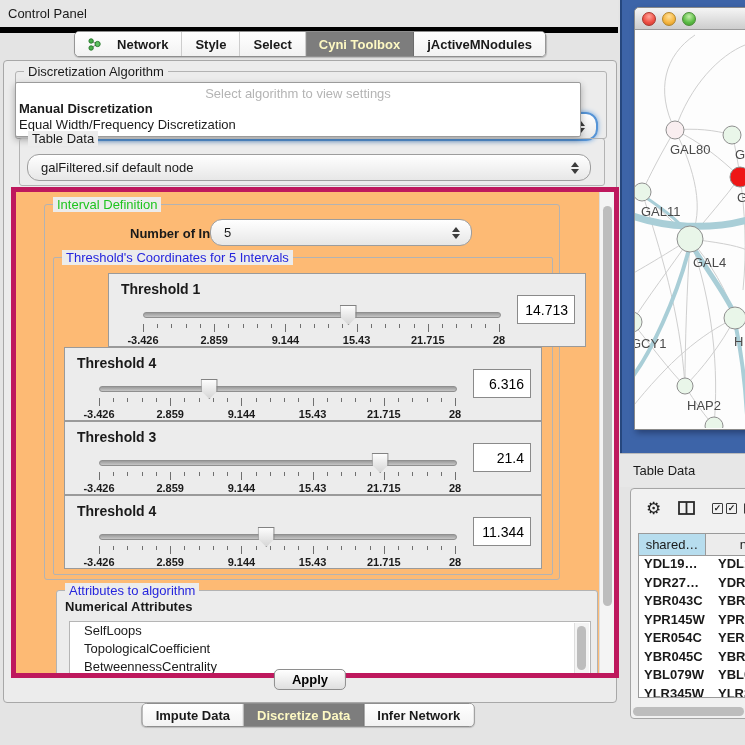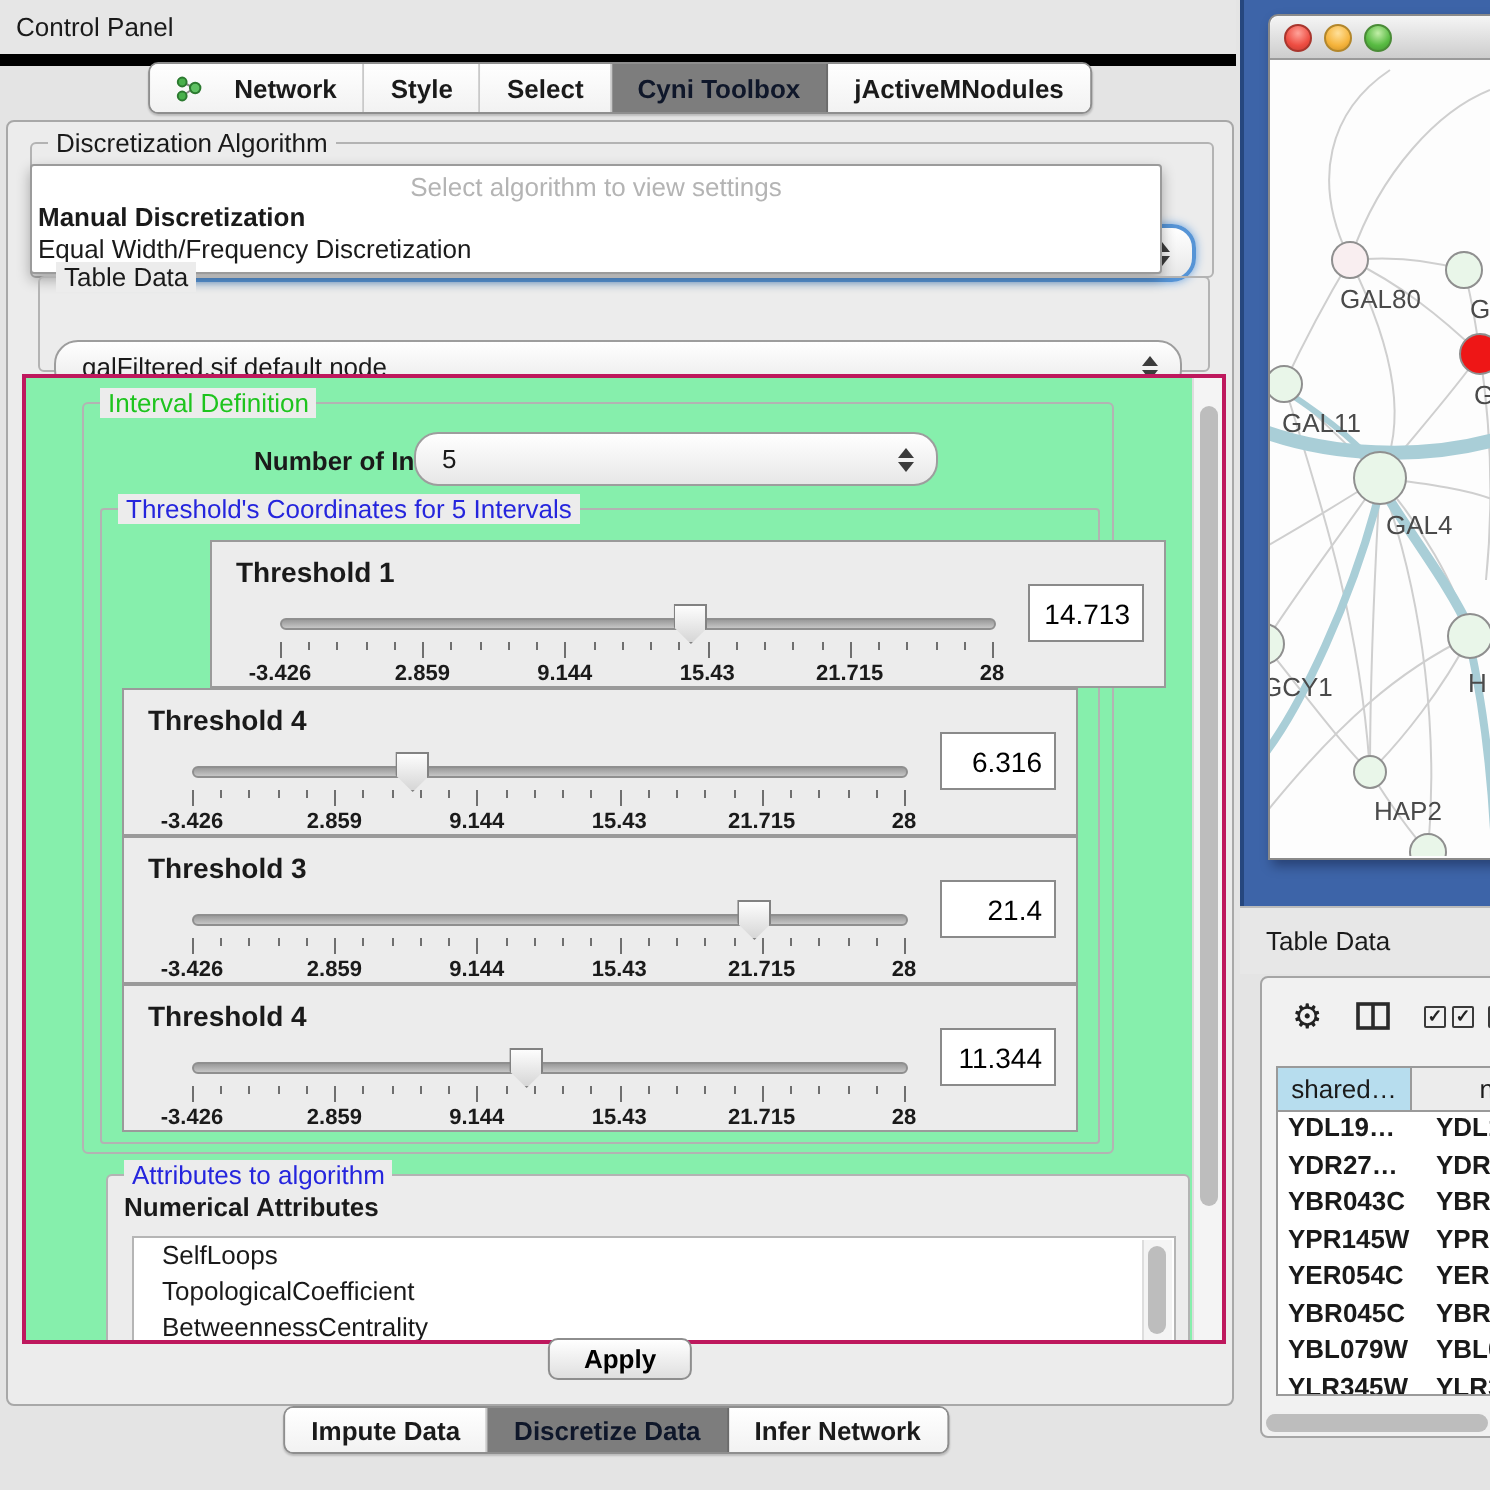--- a/index.html
+++ b/index.html
@@ -11,21 +11,21 @@
   .win-btn{position:absolute;top:5px;font-size:13px;font-weight:bold;color:#111;cursor:default;}
   #float-btn{left:700px;}
   #close-btn{left:719px;}
   .seg{position:absolute;display:flex;border:1px solid #8e8e8e;border-radius:5px;overflow:hidden;
        box-shadow:0 1px 1px rgba(0,0,0,.18);background:#fff;}
   #top-tabs{left:310px;top:31px;transform:translateX(-50%);height:24px;}
   #bottom-tabs{left:308px;top:703px;transform:translateX(-50%);height:22px;}
   .seg-item{display:flex;align-items:center;gap:16px;padding:0 13px;font-size:13px;font-weight:bold;
        background:linear-gradient(#ffffff,#f2f2f2);border-right:1px solid #c9c9c9;white-space:nowrap;}
   .seg-item:last-child{border-right:none;}
-  .seg-item.selected{background:#7d7d7d;color:#0f172a;border-right-color:#6b6b6b;}
+  .seg-item.selected{background:#7d7d7d;color:#fef9c3;border-right-color:#6b6b6b;}
   #big-panel{position:absolute;left:3px;top:60px;width:612px;height:641px;background:#ececec;
        border:1px solid #a8a8a8;border-radius:4px;}
   .tgroup{position:absolute;border:1px solid #b3b3b3;border-radius:3px;}
   .gtitle{position:absolute;top:-8px;left:8px;background:#ececec;padding:0 4px;font-size:13px;line-height:15px;}
   .gtitle.green{color:#1ec41e;}
   .gtitle.blue{color:#2525dd;}
   .combo{position:absolute;background:linear-gradient(#ffffff,#e7e7e7);border:1px solid #9d9d9d;
        border-radius:12px;font-size:13px;}
   .combo .cv{position:absolute;left:13px;top:5px;}
   .arrows{position:absolute;right:11px;top:50%;transform:translateY(-50%);width:8px;height:12px;}
@@ -33,23 +33,23 @@
   .arrows .up{top:0;border-bottom:5px solid #3c3c3c;}
   .arrows .dn{bottom:0;border-top:5px solid #3c3c3c;}
   #algo-group{left:11px;top:10px;width:590px;height:66px;}
   #algo-combo{left:22px;top:40px;width:556px;height:25px;border:2px solid #5694d6;box-shadow:0 0 5px #6aa3e0;}
   #algo-popup{position:absolute;left:11px;top:21px;width:564px;height:53px;background:#fff;
        border:1px solid #9b9b9b;border-radius:2px;box-shadow:0 3px 7px rgba(0,0,0,.3);}
   #algo-popup .hint{position:absolute;left:0;top:3px;width:100%;text-align:center;color:#b4b4b4;font-size:13px;}
   .popup-opt{position:absolute;left:3px;font-size:13px;white-space:nowrap;}
   .popup-opt.hl{font-weight:bold;}
   #tabledata-group{left:15px;top:77px;width:584px;height:46px;}
-  #tabledata-combo{left:7px;top:15px;width:562px;height:25px;margin-top:16px;}
-  #scrollpane{position:absolute;left:7px;top:126px;width:598px;height:481px;background:#86efac;
-       border:2px solid #be185d;overflow:hidden;}
+  #tabledata-combo{left:7px;top:15px;width:562px;height:25px;}
+  #scrollpane{position:absolute;left:7px;top:126px;width:598px;height:481px;background:#fdba74;
+       border:5px solid #be185d;overflow:hidden;}
   .vtrack{position:absolute;background:#f4f4f4;border-left:1px solid #dddddd;}
   .vthumb{position:absolute;background:#bdbdbd;border-radius:5px;}
   #pane-vtrack{right:0;top:0;width:14px;height:100%;}
   #pane-vthumb{right:2px;top:14px;width:9px;height:400px;}
   #interval-group{left:28px;top:12px;width:514px;height:374px;}
   #noi-label{position:absolute;left:85px;top:21px;font-size:13px;font-weight:bold;}
   #noi-combo{left:165px;top:14px;width:260px;height:25px;}
   #thr-group{position:absolute;left:8px;top:52px;width:498px;height:316px;border:1px solid #b3b3b3;border-radius:2px;}
   .th-panel{position:absolute;left:10px;width:476px;height:72px;border:1px solid #9a9a9a;background:#ececec;}
   .th-label{position:absolute;left:12px;top:7px;font-size:14px;font-weight:bold;}

